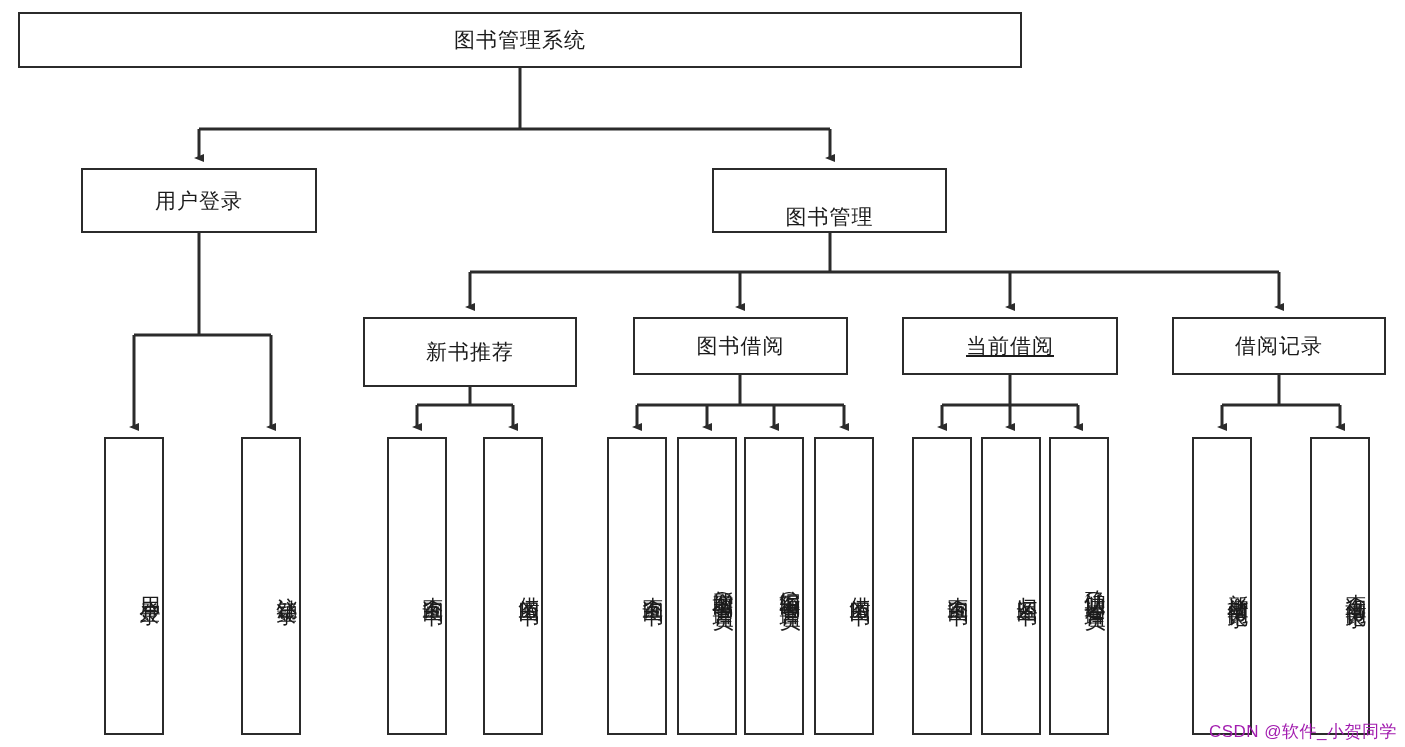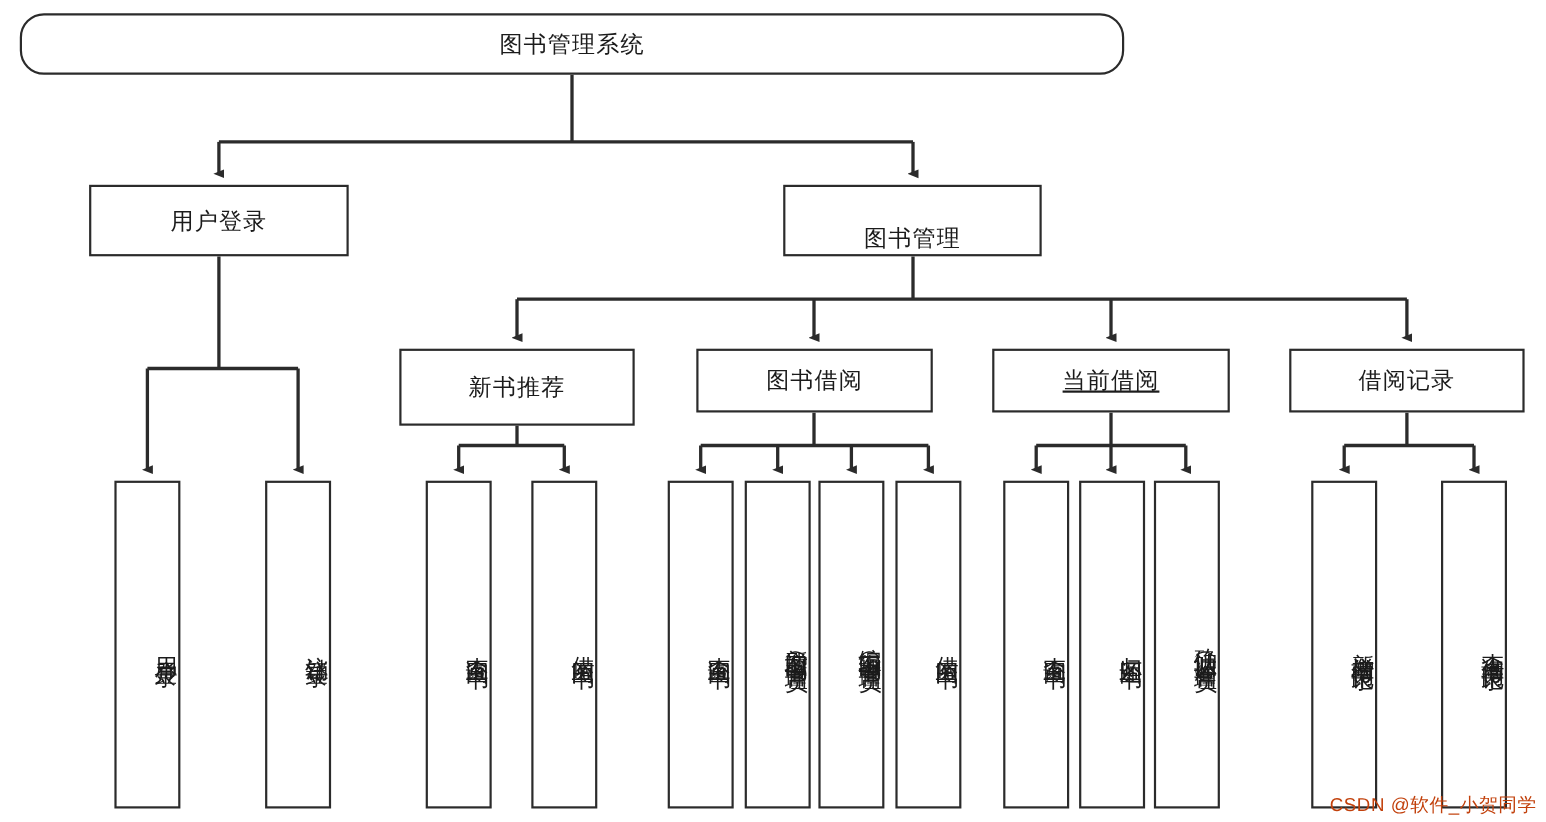--- a/index.html
+++ b/index.html
@@ -53,21 +53,21 @@
   .node.leaf .vtext {
     writing-mode: vertical-rl;
     text-orientation: upright;
     display: block;
   }
   .watermark {
     position: absolute;
     right: 8px;
     bottom: 4px;
     font-size: 17px;
-    color: #c2410c;
+    color: #a21caf;
     letter-spacing: 0.5px;
     white-space: nowrap;
   }
 </style>
 </head>
 <body>
 
 <div id="canvas">
 
   <svg class="wires" viewBox="0 0 1405 747" xmlns="http://www.w3.org/2000/svg">
@@ -115,21 +115,21 @@
       <path d="M 1010,405 L 1010,427" marker-end="url(#arrow)"></path>
       <path d="M 1078,405 L 1078,427" marker-end="url(#arrow)"></path>
 
       <path d="M 1279,375 L 1279,405"></path>
       <path d="M 1222,405 L 1340,405"></path>
       <path d="M 1222,405 L 1222,427" marker-end="url(#arrow)"></path>
       <path d="M 1340,405 L 1340,427" marker-end="url(#arrow)"></path>
     </g>
   </svg>
 
-  <div class="node h" style="left:18px; top:12px; width:1004px; height:56px;border-radius:22px;">
+  <div class="node h" style="left:18px; top:12px; width:1004px; height:56px;">
     <span>图书管理系统</span>
   </div>
 
   <div class="node h" style="left:81px; top:168px; width:236px; height:65px;">
     <span>用户登录</span>
   </div>
   <div class="node h" style="left:712px; top:168px; width:235px; height:65px;align-items:flex-end;">
     <span>图书管理</span>
   </div>
 

